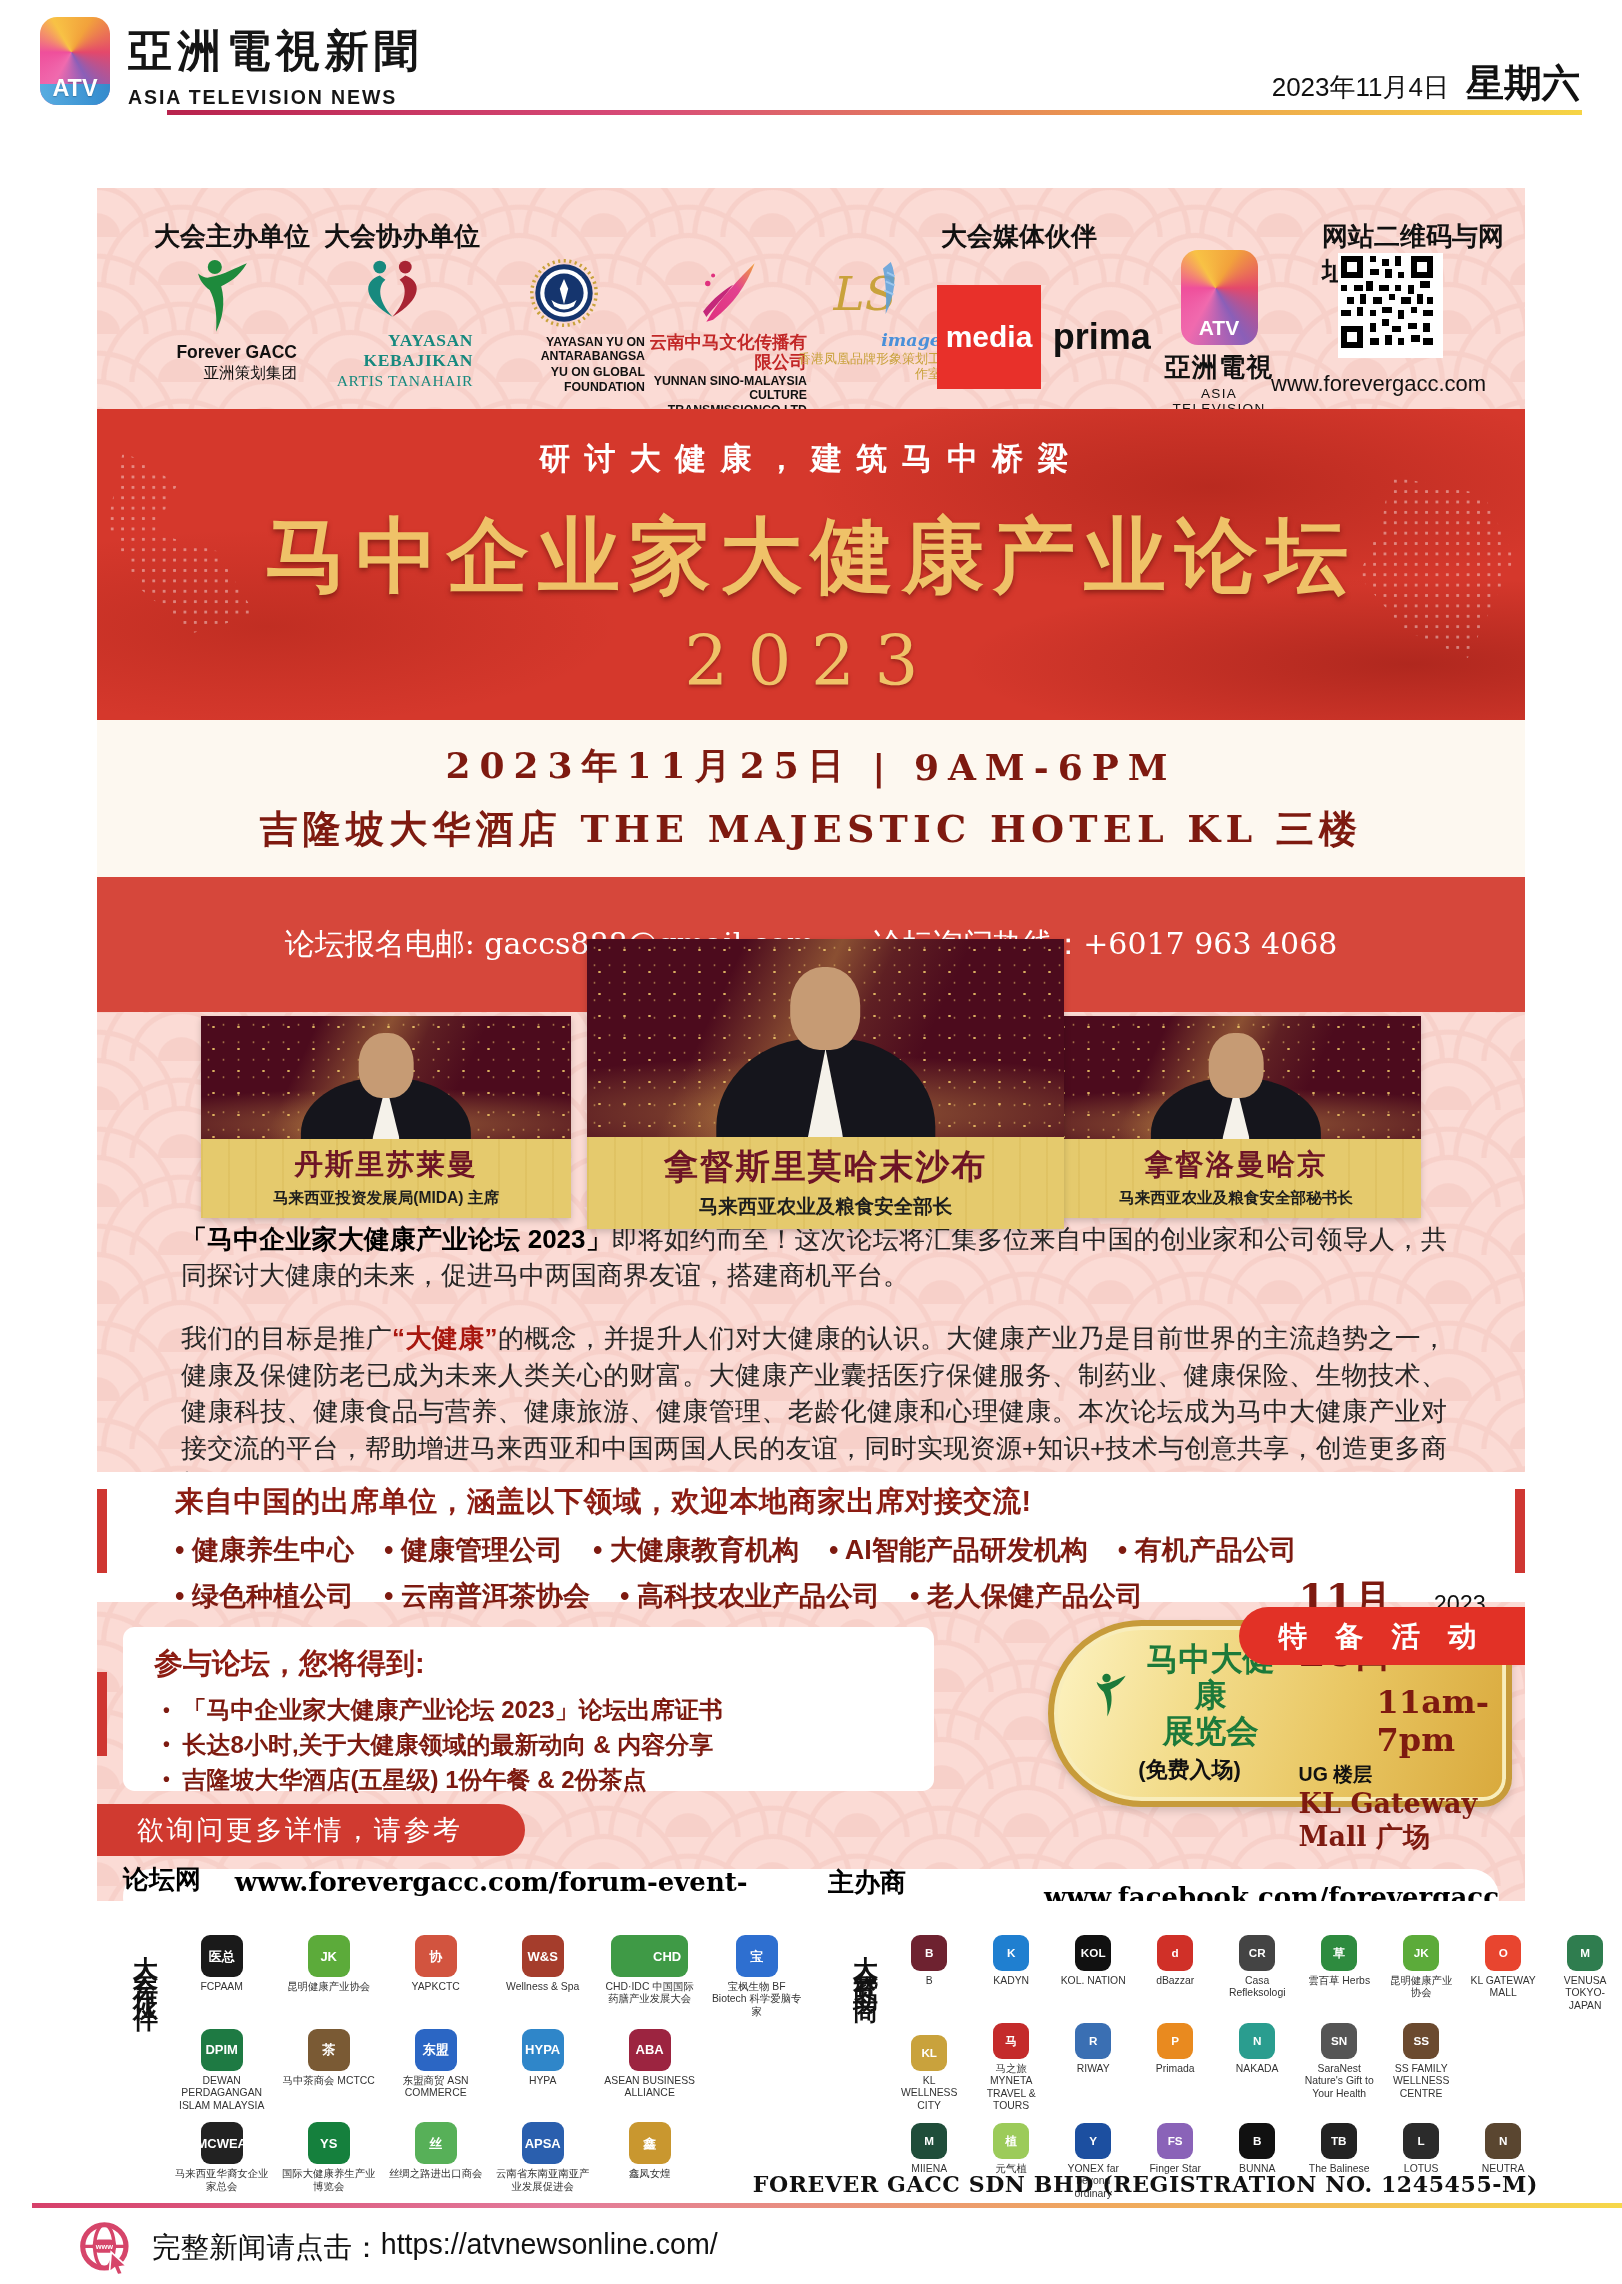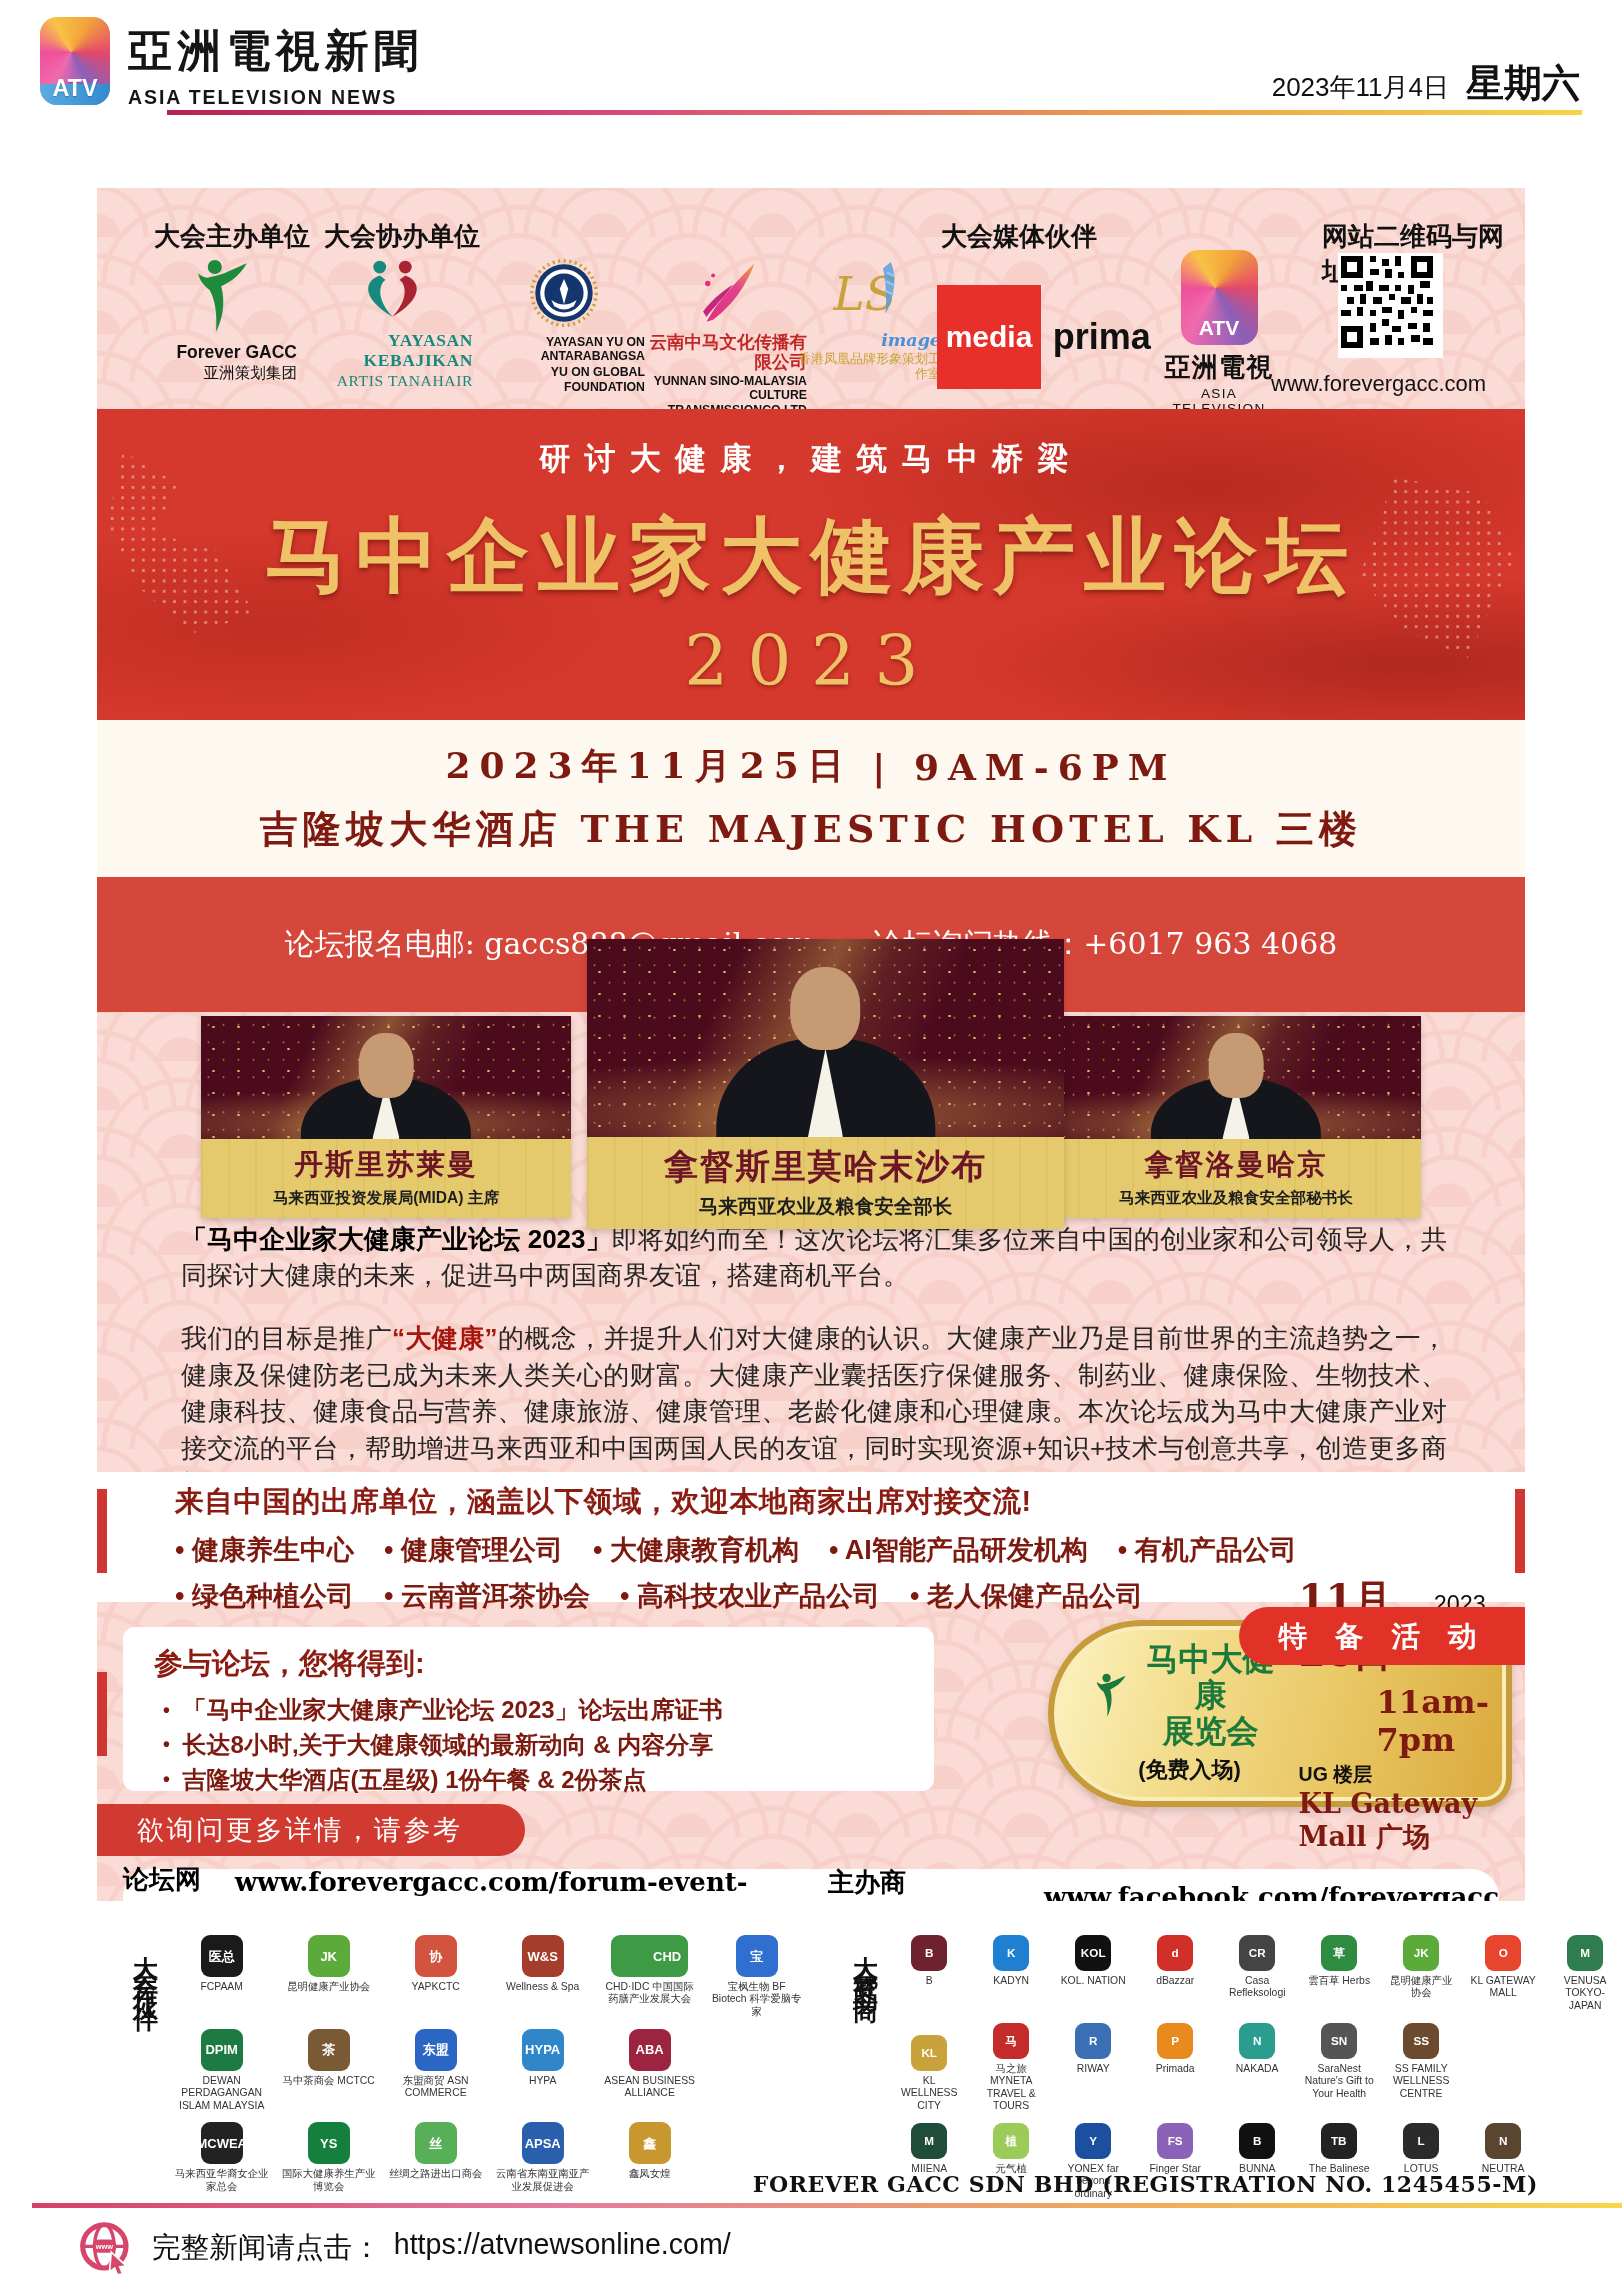--- a/index.html
+++ b/index.html
@@ -192,21 +192,21 @@
   .grp-sponsors .chip .glyph{width:36px;height:36px;font-size:11.7px;}
   .chip .clabel{margin-top:3.9px;font-size:10.4px;line-height:1.2;color:#333;}
   .registration{position:absolute;right:84px;bottom:6.5px;font-family:"DejaVu Serif",serif;
     font-weight:bold;font-size:22px;color:#111;letter-spacing:0.6px;}
 
   
   .bottombar{position:absolute;left:0;top:2203px;width:1622px;height:81px;background:#fff;}
   .bottom-line{position:absolute;left:32px;right:0;top:0;height:5.2px;
     background:linear-gradient(90deg,#d6406a,#e37b9b,#efa75e,#f6d74a);}
   .globe{position:absolute;left:77px;top:15.6px;width:57px;height:57px;}
-  .cta{position:absolute;left:152px;top:25px;font-size:28.6px;color:#111;display:flex;gap:13px;}
+  .cta{position:absolute;left:152px;top:25px;font-size:28.6px;color:#111;display:flex;}
 </style>
 </head>
 <body>
 
 <div class="header">
   <div class="atv-logo">
     <i></i>
       <div class="atv-txt">ATV</div>
   </div>
   <div class="brand">

